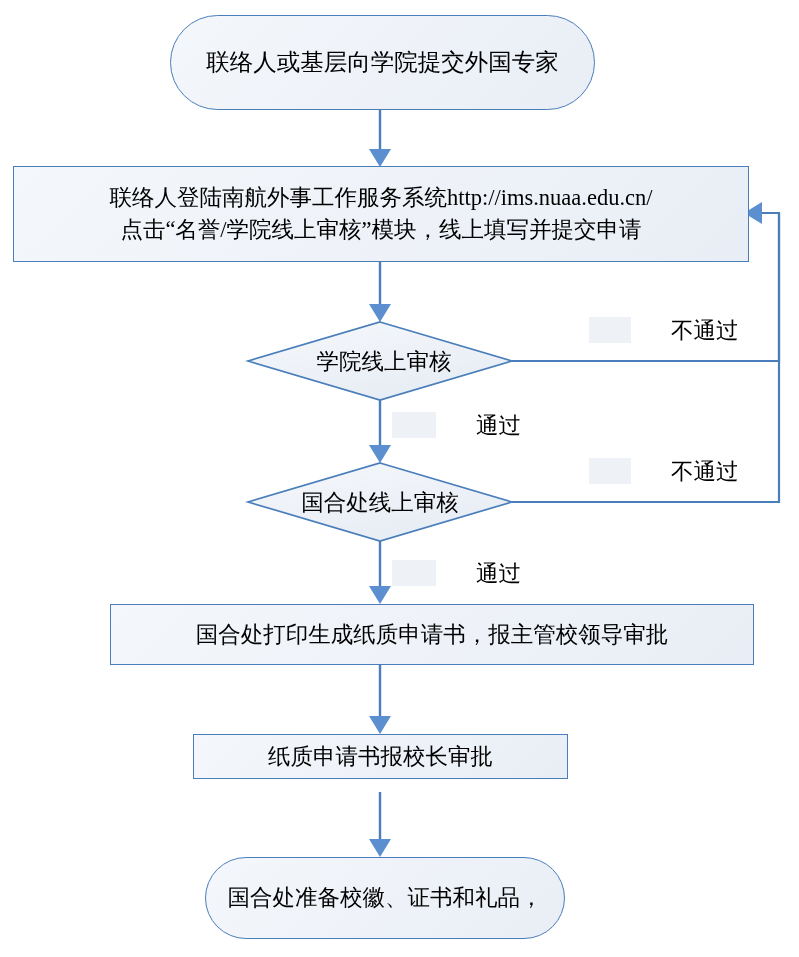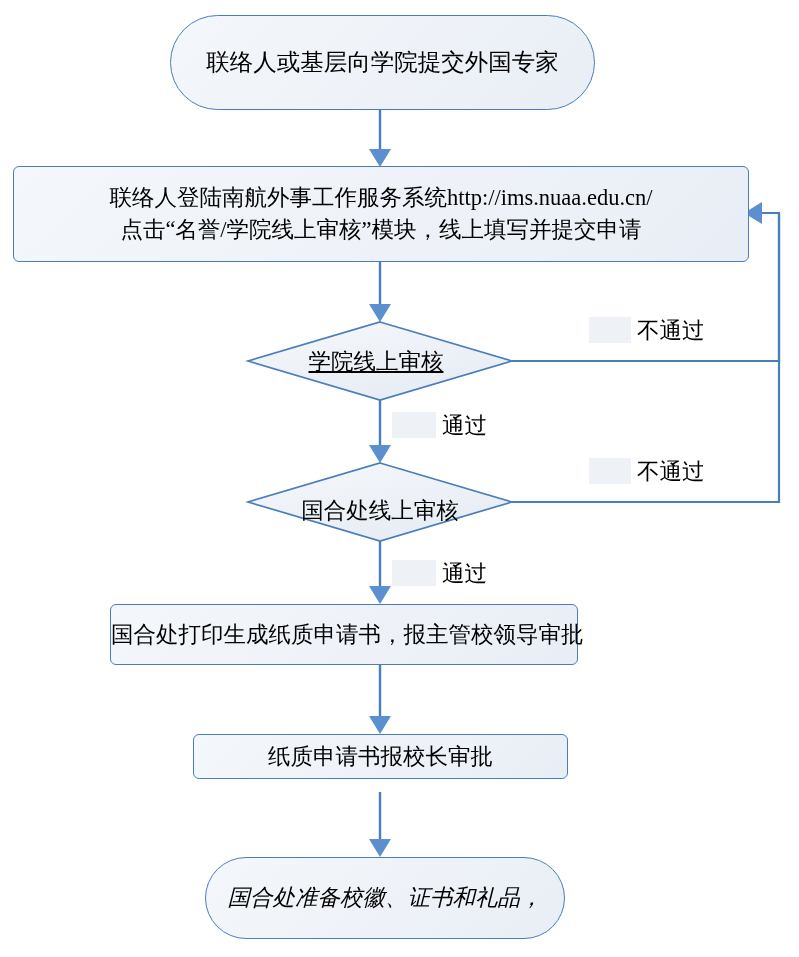--- a/index.html
+++ b/index.html
@@ -38,40 +38,41 @@
   }
   .node .line {
     display: block;
     white-space: nowrap;
     line-height: 1.42;
   }
   .node.rounded {
     border-radius: 999px;
   }
   .node.rect {
-    border-radius: 6px;
+    border-radius: 0;
   }
   
   .diamond-label {
     position: absolute;
     display: flex;
     align-items: center;
     justify-content: center;
     text-align: center;
     color: #000000;
     z-index: 3;
     white-space: nowrap;
   }
   .edge-label {
     position: absolute;
     z-index: 4;
     color: #000000;
     white-space: nowrap;
     display: flex;
     align-items: center;
+    gap: 34px;
   }
   .edge-label .swatch {
     display: inline-block;
     background: #eef1f6;
     height: 26px;
   }
   .edge-label .txt {
     padding-left: 6px;
   }
   .f24 { font-size: 23.5px; }
@@ -137,37 +138,37 @@
 
   <div class="node rounded" style="left:170px; top:15px; width:425px; height:95px;">
     <span class="line f24">联络人或基层向学院提交外国专家</span>
   </div>
 
   <div class="node rect" style="left:13px; top:166px; width:736px; height:96px;">
     <span class="line f23">联络人登陆南航外事工作服务系统http://ims.nuaa.edu.cn/</span>
     <span class="line f23">点击“名誉/学院线上审核”模块，线上填写并提交申请</span>
   </div>
 
-  <div class="diamond-label f23" style="left:264px; top:341px; width:224px; height:40px;text-decoration:underline;">
+  <div class="diamond-label f23" style="left:272px; top:341px; width:224px; height:40px;">
     <span>学院线上审核</span>
   </div>
 
-  <div class="diamond-label f23" style="left:268px; top:482px; width:224px; height:40px;margin-top:8px;">
+  <div class="diamond-label f23" style="left:268px; top:482px; width:224px; height:40px;">
     <span>国合处线上审核</span>
   </div>
 
-  <div class="node rect" style="left:110px; top:604px; width:468px; height:61px;">
+  <div class="node rect" style="left:110px; top:604px; width:644px; height:61px;">
     <span class="line f23">国合处打印生成纸质申请书，报主管校领导审批</span>
   </div>
 
   <div class="node rect" style="left:193px; top:734px; width:375px; height:45px;">
     <span class="line f23">纸质申请书报校长审批</span>
   </div>
 
-  <div class="node rounded" style="left:205px; top:857px; width:360px; height:82px;font-style:italic;">
+  <div class="node rounded" style="left:205px; top:857px; width:360px; height:82px;">
     <span class="line f23">国合处准备校徽、证书和礼品，</span>
   </div>
 
   <div class="edge-label f23" style="left:589px; top:313px; height:34px;">
     <span class="swatch" style="width:42px;"></span>
     <span class="txt">不通过</span>
   </div>
 
   <div class="edge-label f23" style="left:392px; top:408px; height:34px;">
     <span class="swatch" style="width:44px;"></span>

